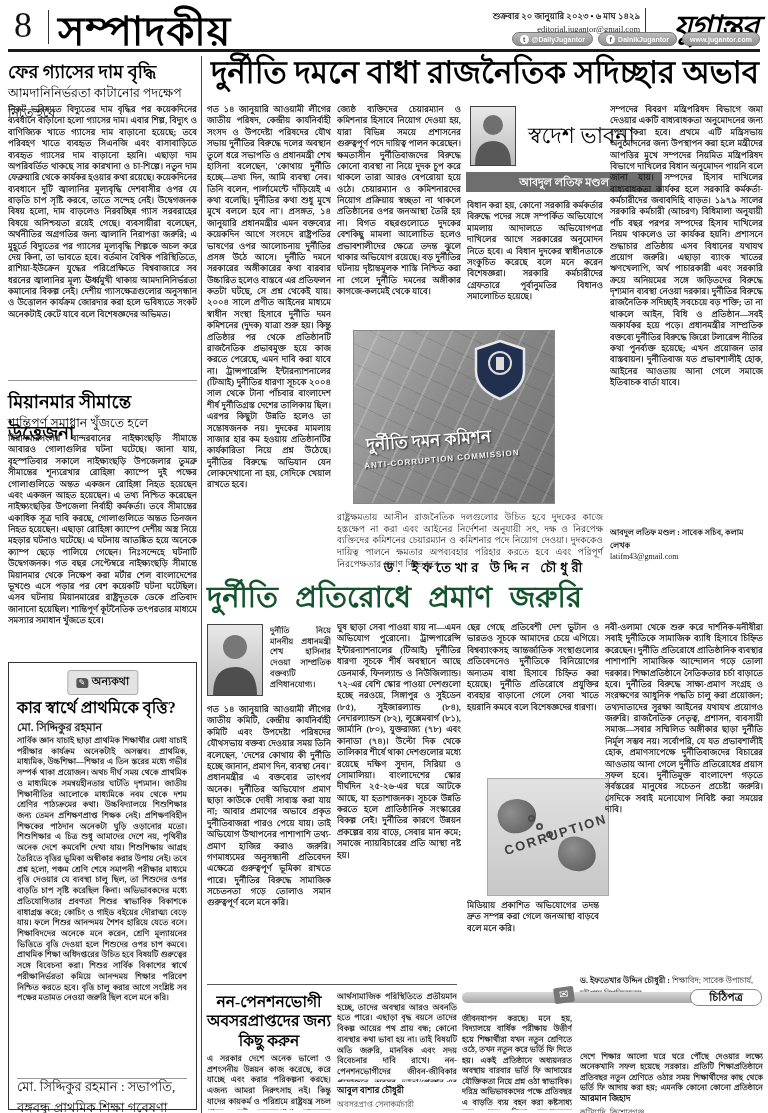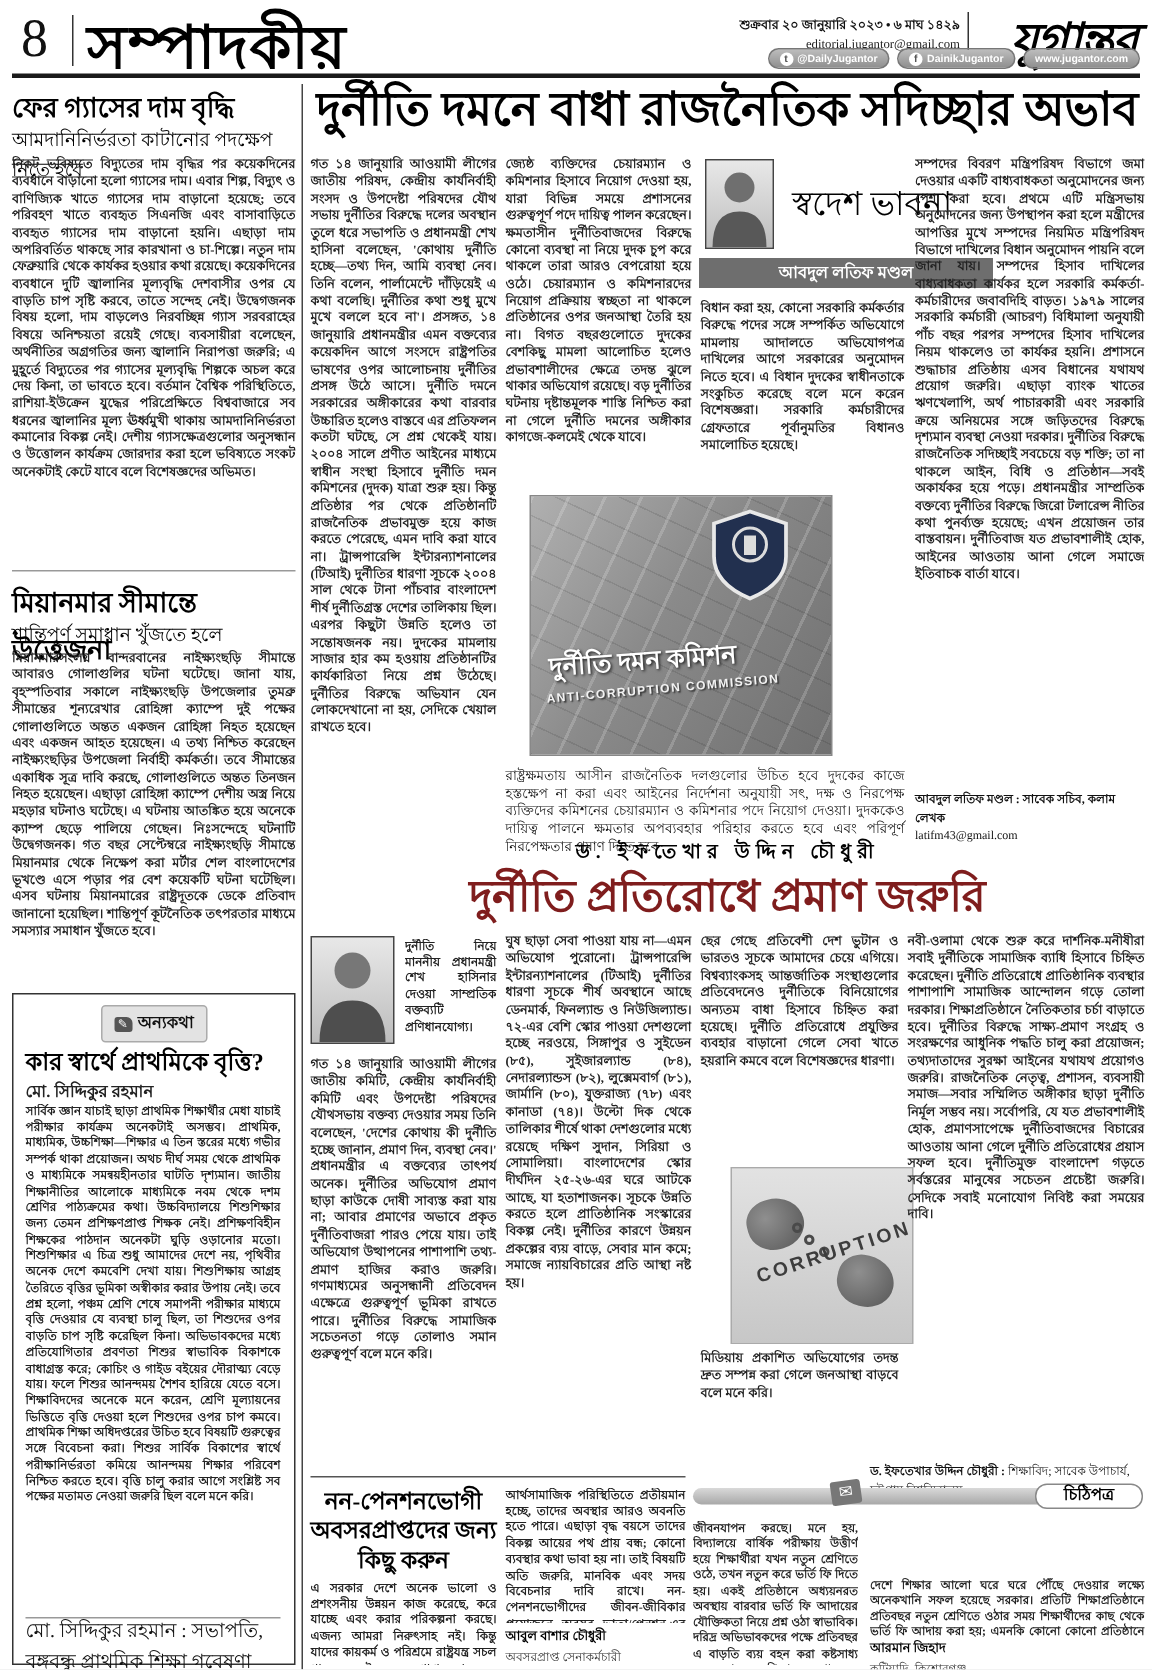--- a/index.html
+++ b/index.html
@@ -64,21 +64,21 @@
                repeating-linear-gradient(25deg, rgba(0,0,0,.10) 0 1px, rgba(0,0,0,0) 1px 18px); }
   .acc-bn { position:absolute; left:12px; top:94px; width:190px; font-size:17px; font-weight:bold;
     color:#fff; text-shadow:1px 1px 2px #222; transform:rotate(-4deg); }
   .acc-en { position:absolute; left:10px; top:122px; width:195px; font-family:"Liberation Sans",sans-serif;
     font-size:8px; font-weight:bold; letter-spacing:1px; color:#f2f2f2; text-shadow:1px 1px 1px #333;
     transform:rotate(-5deg); }
   .caption { position:absolute; font-size:9px; font-weight:normal; text-align:justify; color:#111; line-height:1.3; }
   
   .byline-top { position:absolute; text-align:center; font-size:13px; font-weight:bold;
     letter-spacing:4px; color:#000; }
-  .headline2 { position:absolute; text-align:center; font-size:29px; font-weight:bold; color:#7f1d1d; }
+  .headline2 { position:absolute; font-size:29px; font-weight:bold; color:#14532d;font-family:Liberation Mono, monospace; }
   .corr-img { position:absolute; left:487px; top:778px; width:122px; height:118px;
     background:linear-gradient(#e2e2e2,#c7c7c7); border:1px solid #aaa; overflow:hidden; }
   .fist { position:absolute; width:38px; height:34px; background:radial-gradient(circle at 35% 35%, #8f8f8f, #565656);
     border-radius:45% 55% 50% 50%; }
   .chain { position:absolute; width:7px; height:7px; border:2px solid #4a4a4a; border-radius:50%; background:transparent; }
   .corr-word { position:absolute; left:14px; top:48px; transform:rotate(-18deg);
     font-family:"Liberation Sans",sans-serif; font-size:13px; font-weight:bold; letter-spacing:2px; color:#3d3d3d; }
   .credit { font-size:8px; color:#111; }
   .credit b { font-weight:bold; }
   

